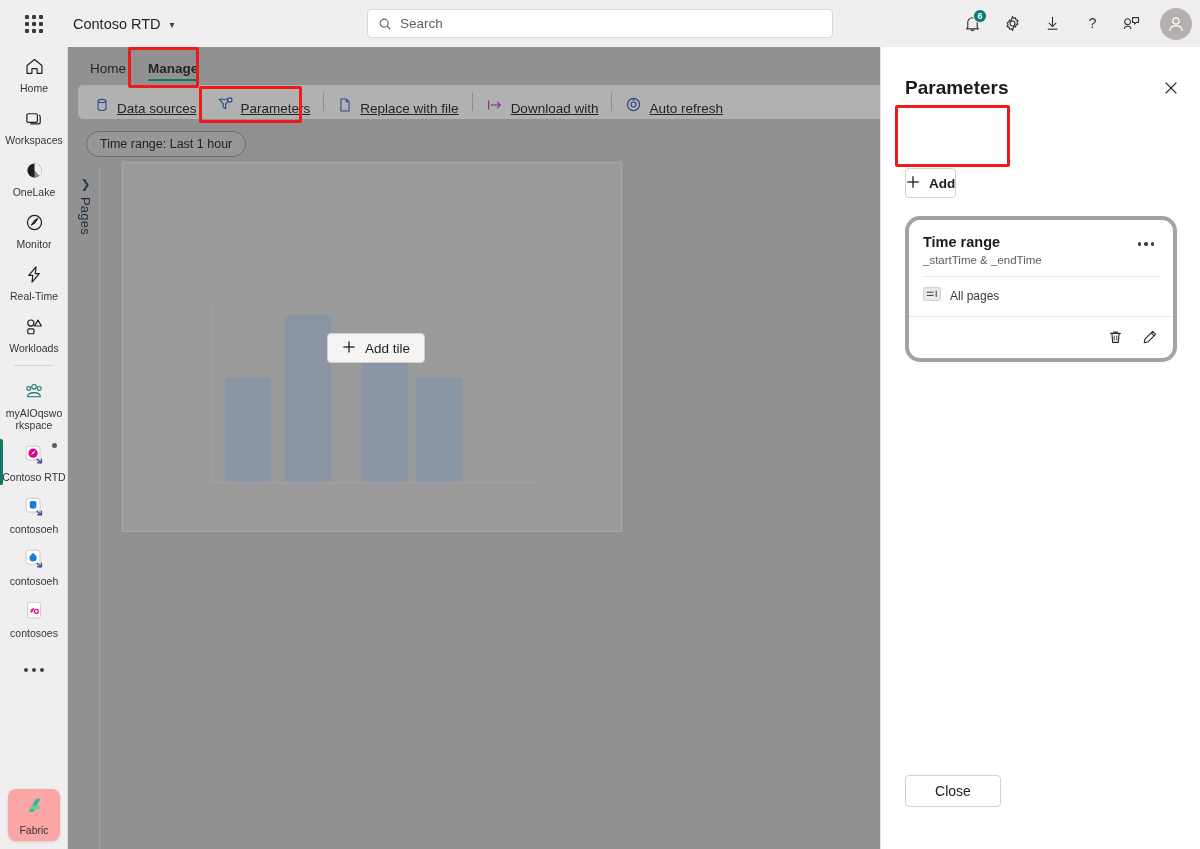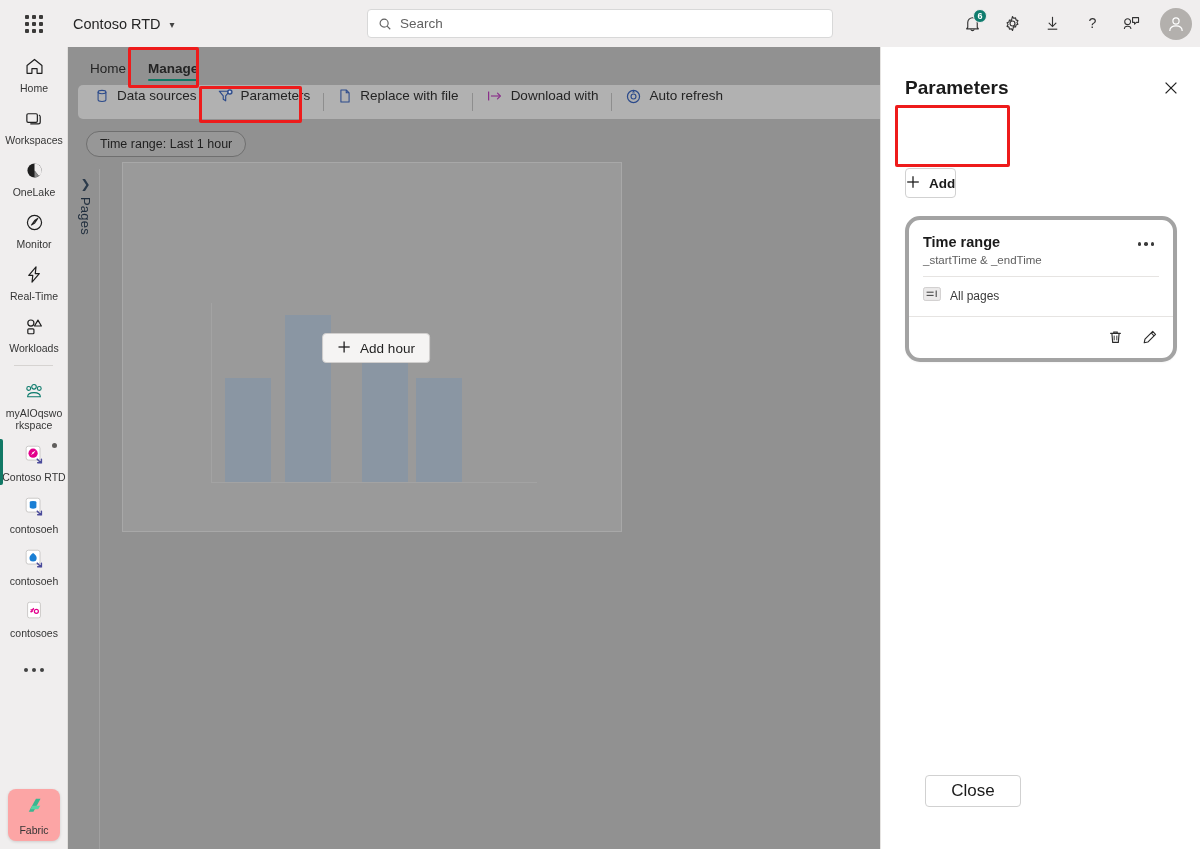--- a/index.html
+++ b/index.html
@@ -122,23 +122,23 @@
     content: ""; position: absolute; left: 10px; right: 10px; bottom: 2px;
     height: 2px; background: #117865; border-radius: 1px;
   }
 
   .ribbon {
     position: absolute; left: 10px; top: 38px; width: 860px; height: 34px;
     background: #b1b1b1; border-radius: 5px;
     display: flex; align-items: center; padding: 0 6px;
   }
   .rb {
-    display: flex; align-items: flex-start; gap: 7px; height: 28px;
+    display: flex; align-items: flex-end; gap: 7px; height: 28px;
     padding: 0 10px; border-radius: 4px; cursor: pointer;
-    font-size: 13.5px; color: #242424; white-space: nowrap;
+    font-size: 13.5px; color: #242424; white-space: nowrap; text-decoration: underline;
   }
   .rb-sep { width: 1px; height: 18px; background: #8e8e8e; margin: 0 3px; }
 
   .filterbar {
     position: absolute; left: 10px; top: 78px; width: 860px; height: 38px;
     display: flex; align-items: center; padding-left: 8px;
   }
   .chip {
     border: 1px solid #6f6f6f; border-radius: 14px; height: 25px;
     padding: 12px 13px; display: flex; align-items: center;
@@ -220,21 +220,21 @@
   }
   .pc-act {
     width: 28px; height: 28px; border-radius: 4px; cursor: pointer;
     display: flex; align-items: center; justify-content: center;
   }
 
   .closebtn {
     position: absolute; left: 24px; top: 728px; width: 96px; height: 32px;
     background: #fff; border: 1px solid #d1d1d1; border-radius: 4px;
     display: flex; align-items: center; justify-content: center;
-    font-size: 17px; color: #1b1b1b; cursor: pointer; margin-left: 20px;
+    font-size: 14px; color: #1b1b1b; cursor: pointer;
   }
 
   
   .hl { position: absolute; border: 3px solid #ee1b1b; border-radius: 2px; pointer-events: none; }
   #hl-manage     { left: 128px; top: 47px;  width: 71px;  height: 41px; }
   #hl-parameters { left: 199px; top: 86px;  width: 103px; height: 37px; }
   #hl-add        { left: 895px; top: 105px; width: 115px; height: 62px; }
 </style>
 </head>
 <body>
@@ -546,21 +546,21 @@
           <div class="bar" style="left:151px; width:46px; height:140px;"></div>
           <div class="bar" style="left:205px; width:46px; height:104px;"></div>
         </div>
         <div class="addtile">
           <span>
             <svg width="14" height="14" viewBox="0 0 14 14">
               <line x1="7" y1="1.4" x2="7" y2="12.6" stroke="#1f1f1f" stroke-width="1.3"></line>
               <line x1="1.4" y1="7" x2="12.6" y2="7" stroke="#1f1f1f" stroke-width="1.3"></line>
             </svg>
           </span>
-          <span>Add hour</span>
+          <span>Add tile</span>
         </div>
       </div>
     </div>
 
     <div class="panel">
       <div class="panel-head">
         <span class="panel-title">Parameters</span>
         <span class="panel-close">
           <svg width="16" height="16" viewBox="0 0 16 16">
             <line x1="2.6" y1="2.6" x2="13.4" y2="13.4" stroke="#1f1f1f" stroke-width="1.25"></line>

